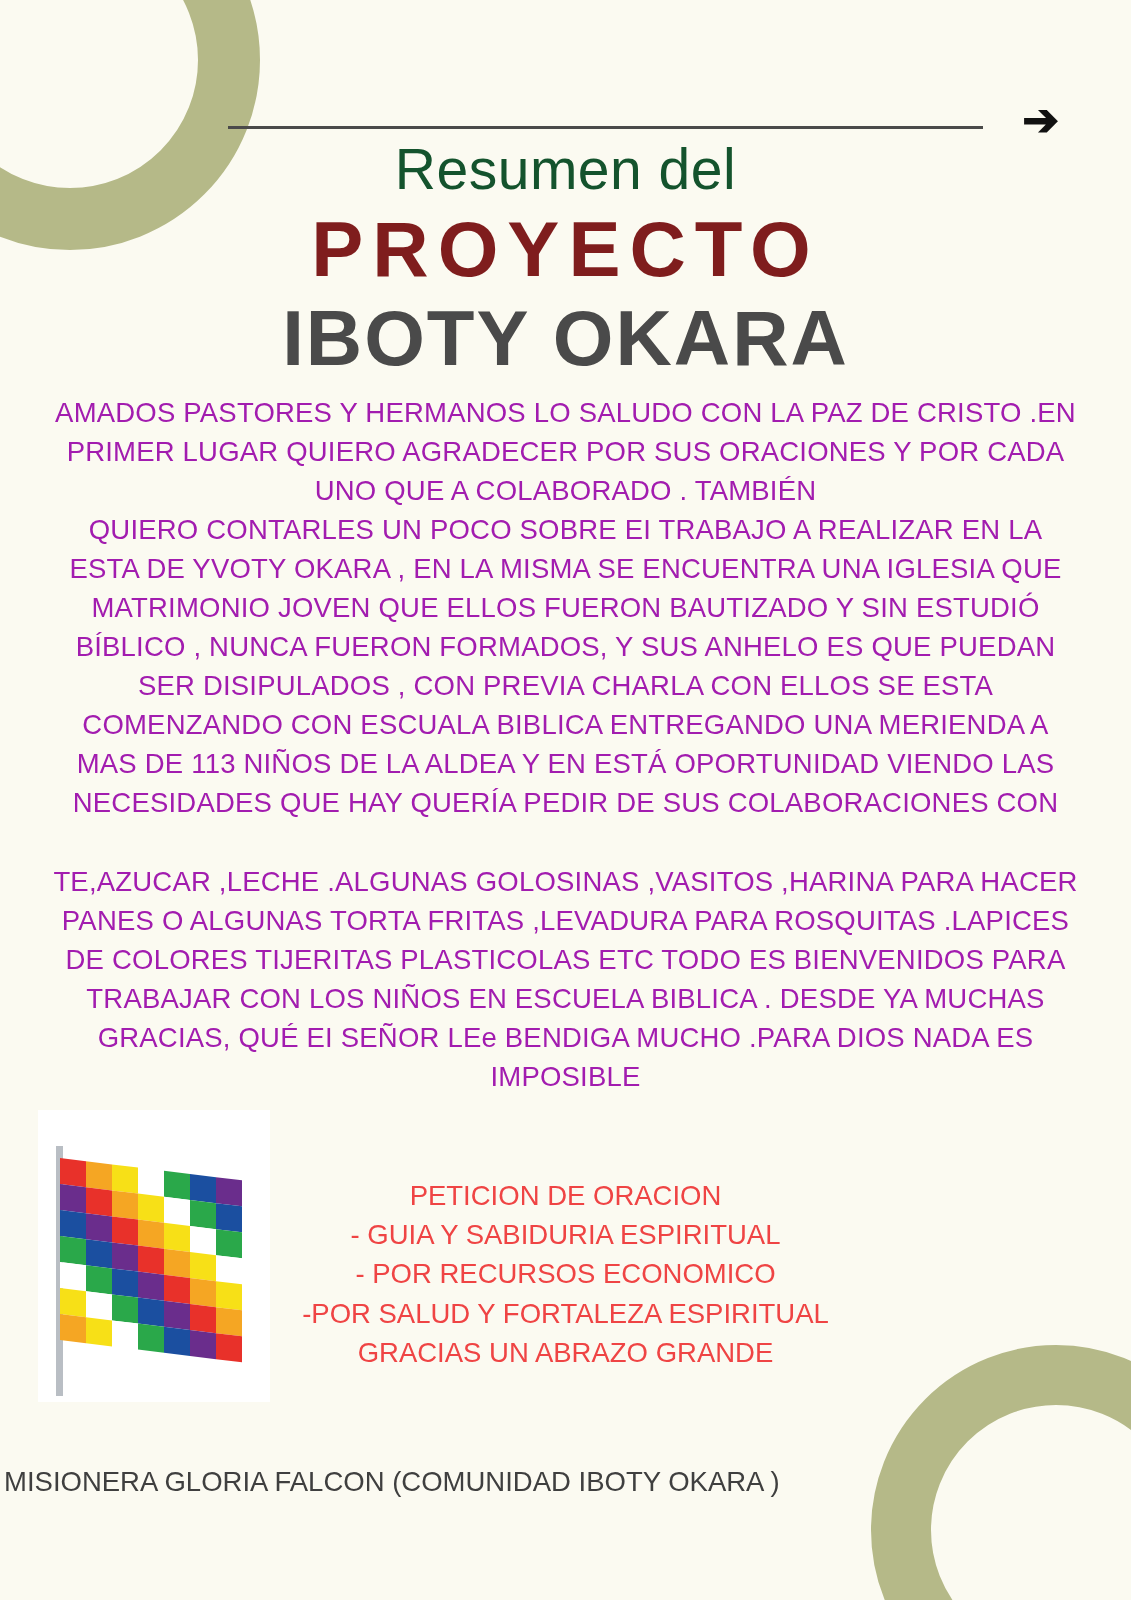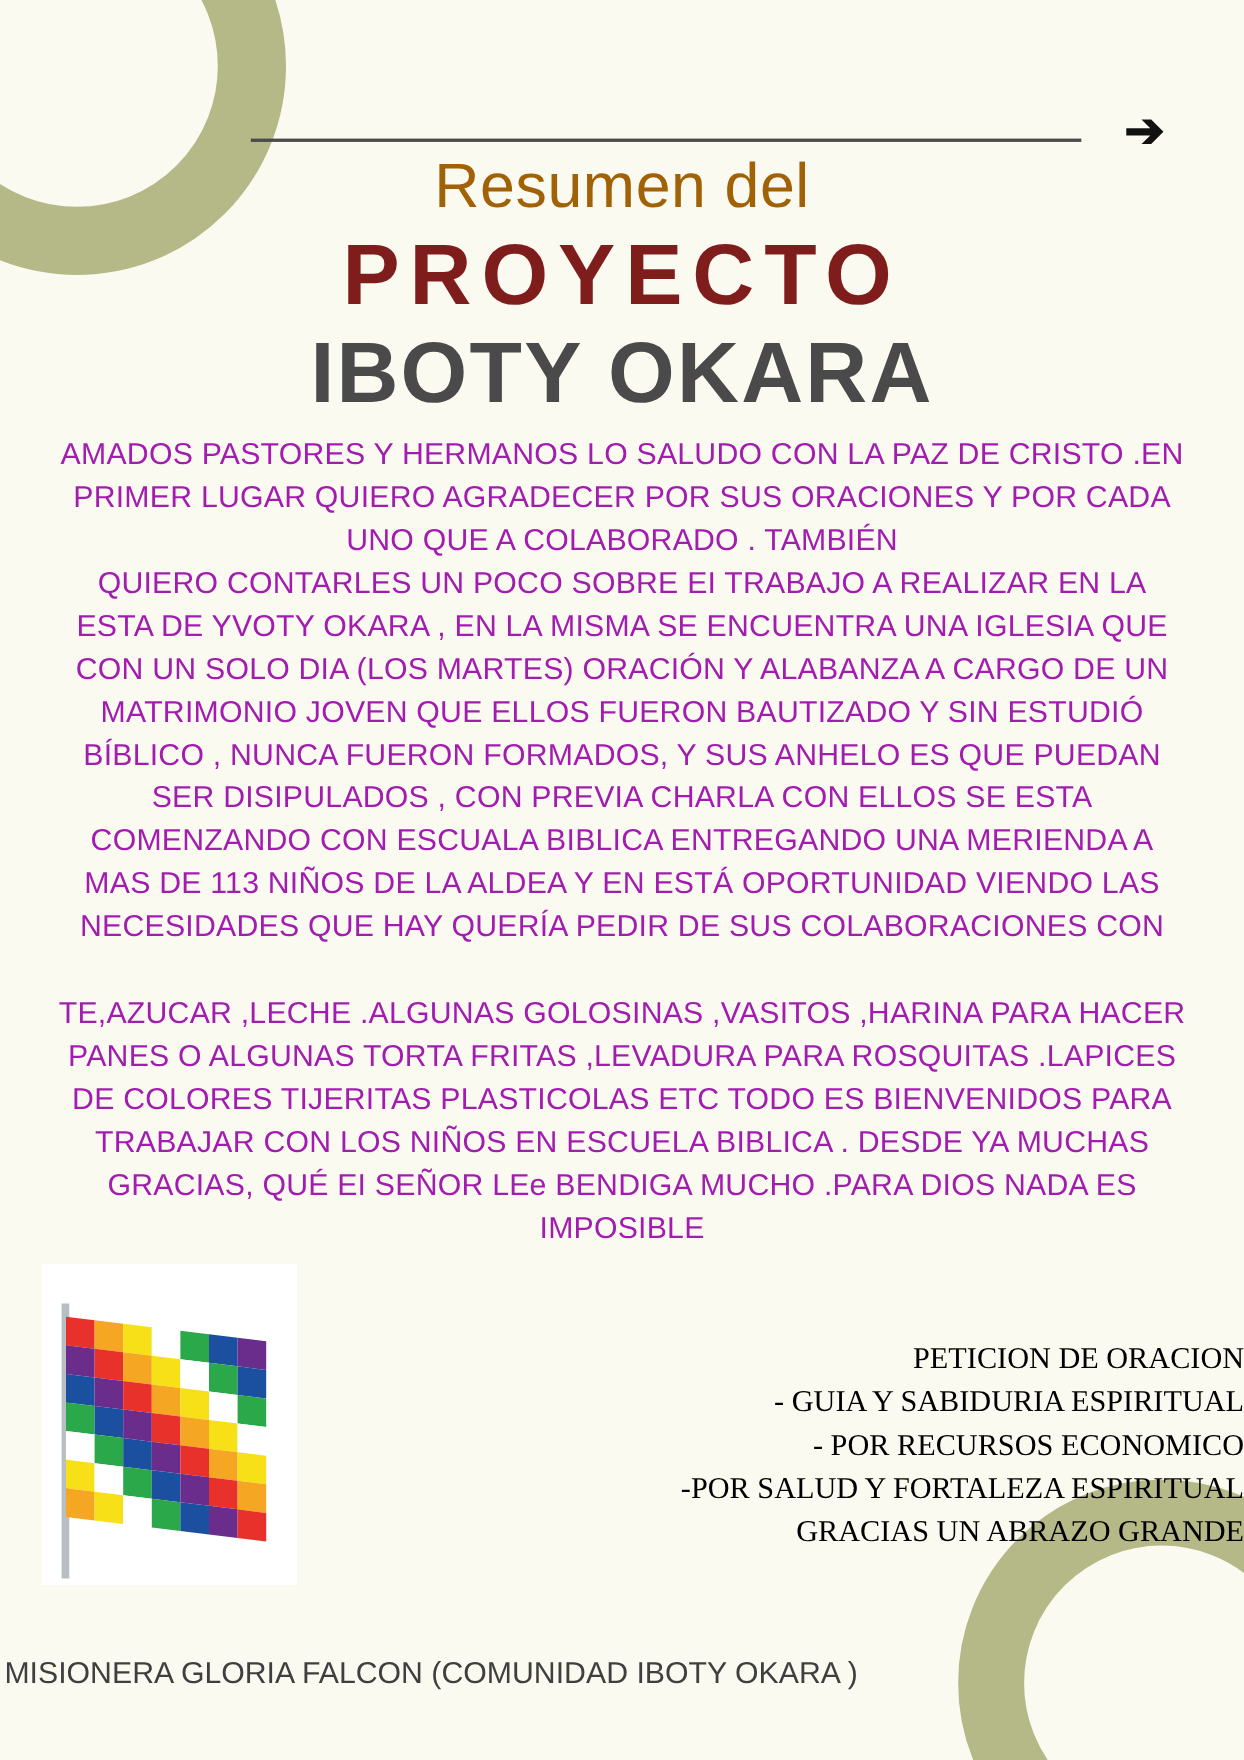--- a/index.html
+++ b/index.html
@@ -60,21 +60,21 @@
     top: 98px;
     font-size: 44px;
     line-height: 1;
     color: #111;
     font-weight: bold;
   }
   .title-small {
     font-size: 57px;
     font-weight: 400;
     letter-spacing: 0.5px;
-    color: #a16207;
+    color: #14532d;
     margin: 22px 0 0 0;
     line-height: 1.05;
   }
   .title-big {
     font-size: 78px;
     font-weight: bold;
     letter-spacing: 9px;
     color: #7f1d1d;
     margin: 6px 0 0 0;
     line-height: 1.12;
@@ -116,26 +116,25 @@
     top: 8px;
     width: 232px;
     height: 292px;
     background: #ffffff;
     overflow: hidden;
   }
   .flag-svg {
     display: block;
   }
   .prayer {
-    text-align: right;
+    text-align: center;
     font-size: 27.5px;
     line-height: 1.42;
     padding-top: 74px;
-    color: #000000;
-    font-family: Liberation Serif, serif;
+    color: #ef4444;
   }
   .prayer p {
     margin: 0;
   }
   .footer {
     margin-top: 34px;
     padding-left: 4px;
     font-size: 27.5px;
     color: #3f3f3f;
   }
@@ -153,21 +152,20 @@
   <div class="title-big">PROYECTO</div>
   <div class="title-big2">IBOTY OKARA</div>
 </div>
 
 <div class="body-block">
   <p>AMADOS PASTORES Y HERMANOS LO SALUDO CON LA PAZ DE CRISTO .EN</p>
   <p>PRIMER LUGAR  QUIERO AGRADECER  POR SUS ORACIONES Y POR CADA</p>
   <p>UNO QUE A COLABORADO . TAMBIÉN</p>
   <p>QUIERO CONTARLES UN POCO SOBRE EI TRABAJO A REALIZAR  EN LA</p>
   <p>ESTA DE YVOTY OKARA , EN LA  MISMA SE ENCUENTRA UNA IGLESIA QUE</p>
-  <p>CON UN SOLO DIA (LOS MARTES) ORACIÓN  Y ALABANZA A CARGO DE UN</p>
   <p>MATRIMONIO JOVEN QUE ELLOS FUERON BAUTIZADO Y SIN ESTUDIÓ</p>
   <p>BÍBLICO , NUNCA FUERON  FORMADOS,  Y SUS ANHELO ES QUE PUEDAN</p>
   <p>SER  DISIPULADOS , CON  PREVIA CHARLA CON ELLOS SE ESTA</p>
   <p>COMENZANDO  CON ESCUALA  BIBLICA ENTREGANDO UNA  MERIENDA A</p>
   <p>MAS  DE  113 NIÑOS DE LA ALDEA  Y EN ESTÁ  OPORTUNIDAD VIENDO LAS</p>
   <p>NECESIDADES QUE HAY QUERÍA PEDIR DE SUS COLABORACIONES CON</p>
 </div>
 
 <div class="gap"></div>
 

